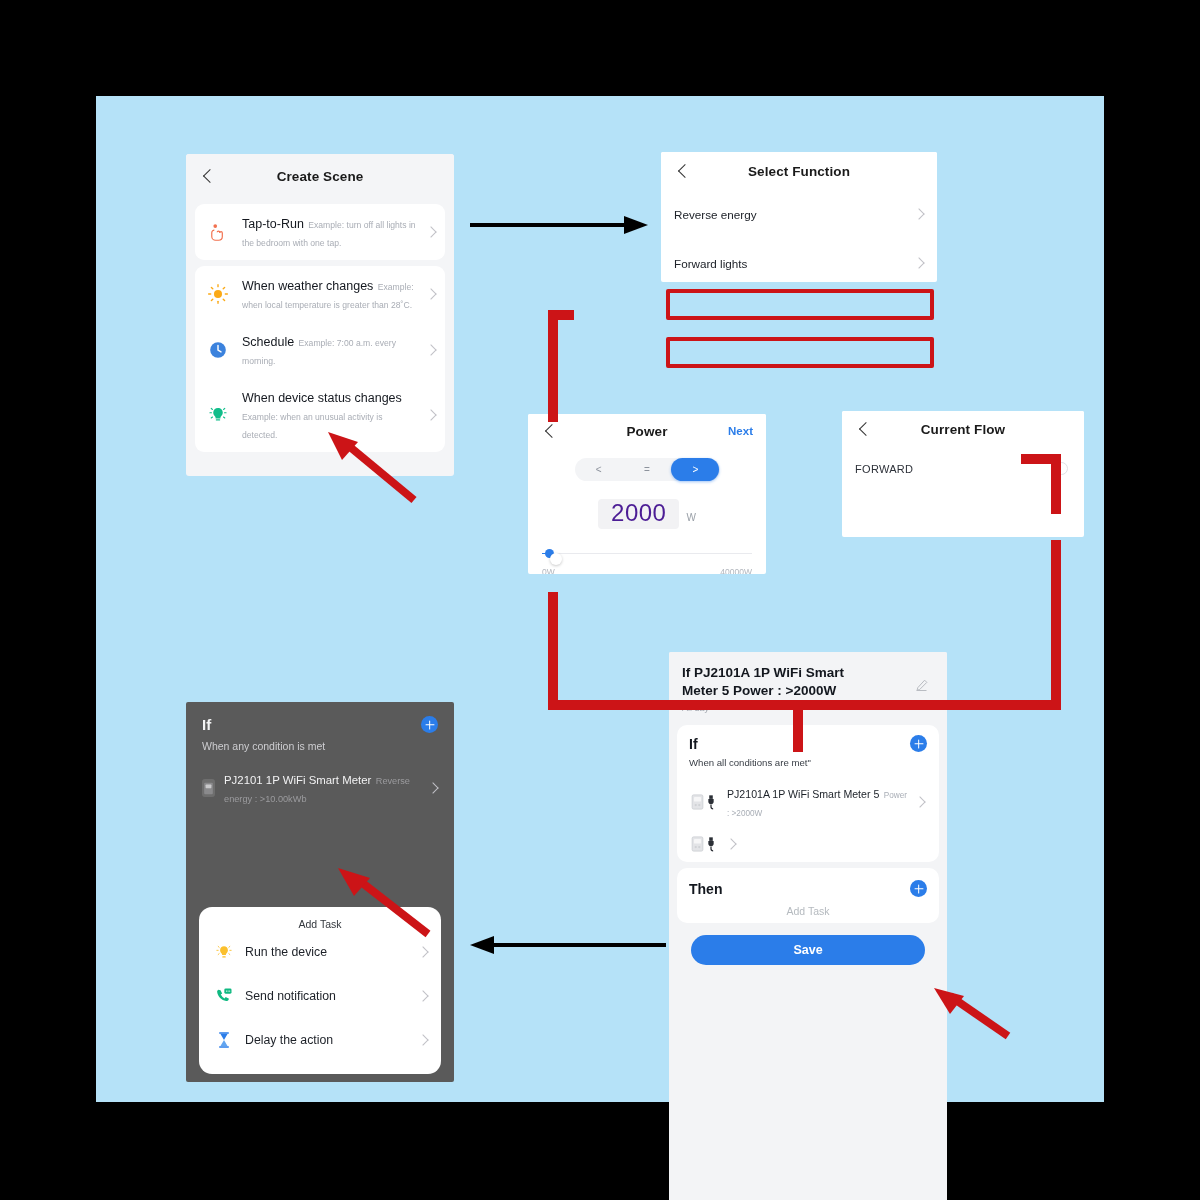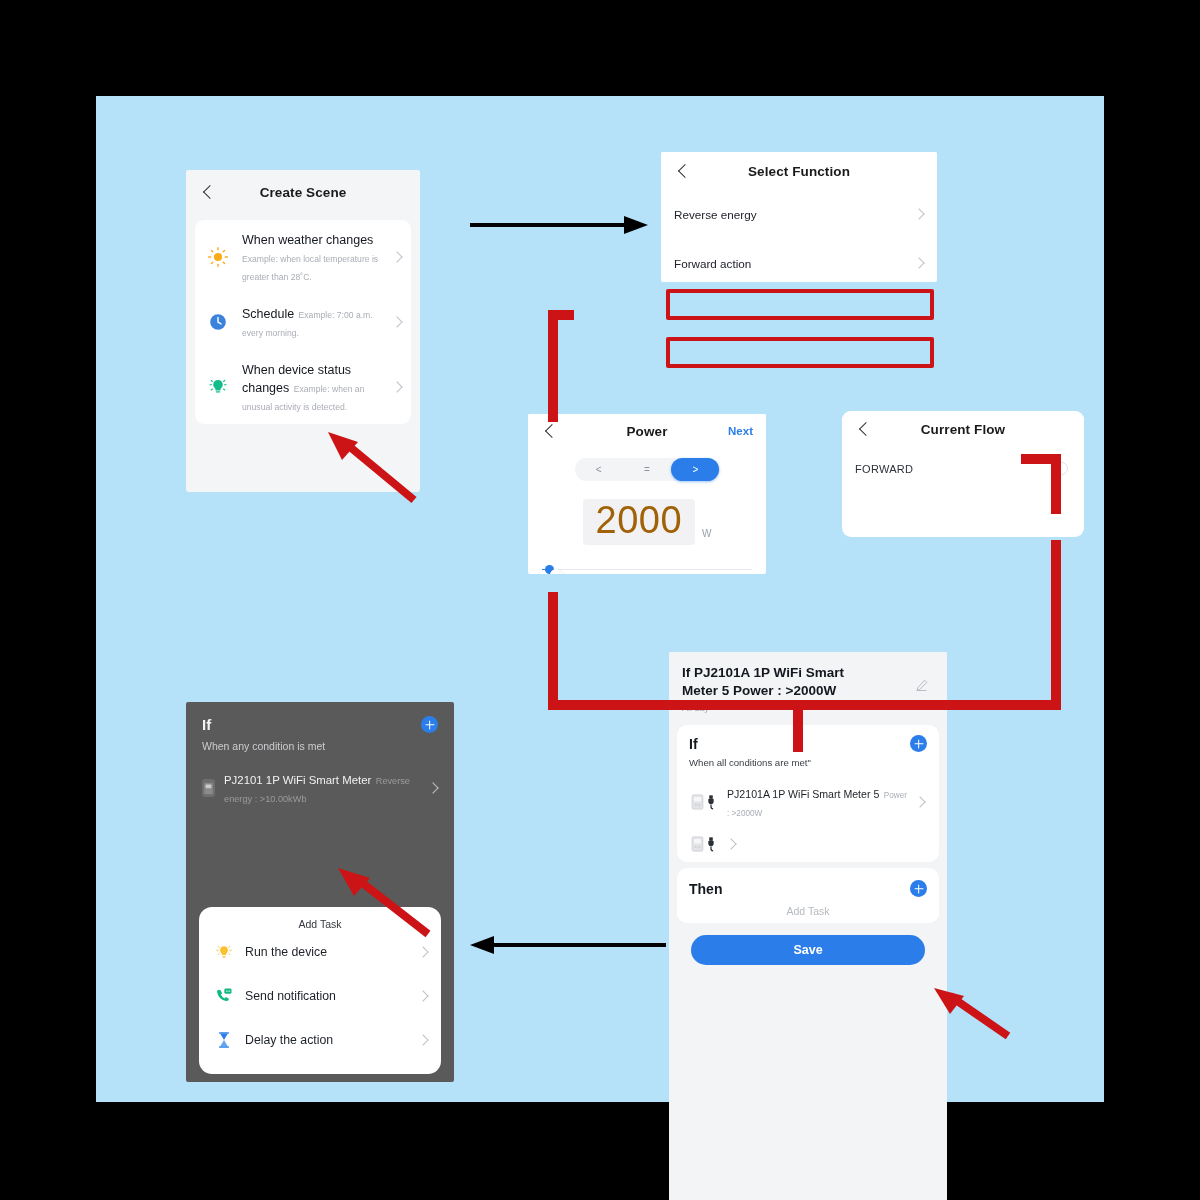--- a/index.html
+++ b/index.html
@@ -48,22 +48,22 @@
     width: 9px; height: 9px; position: relative; flex: 0 0 auto;
   }
   .chev-r::before {
     content: ""; position: absolute; left: 0; top: 0;
     width: 7px; height: 7px;
     border-right: 1.6px solid #c0c0c6; border-top: 1.6px solid #c0c0c6;
     transform: rotate(45deg);
   }
 
   
-  #createScene { left: 90px; top: 58px; width: 234px; height: 322px;
-                 border-radius: 3px; background: #f4f5f7; margin-top: 16px; }
+  #createScene { left: 90px; top: 58px; width: 268px; height: 322px;
+                 border-radius: 3px; background: #f4f5f7; }
   #createScene .pnl-header { background: #f4f5f7; height: 44px; }
   .cs-group { background: #ffffff; border-radius: 9px; margin: 6px 9px; }
   .cs-row { display: flex; align-items: center; padding: 10px 9px 10px 8px; gap: 9px; }
   .cs-ico { width: 30px; flex: 0 0 30px; display: flex; align-items: center; justify-content: center; }
   .cs-txt { flex: 1 1 auto; min-width: 0; }
   .cs-t1 { font-size: 12.5px; color: #14181f; font-weight: 500; line-height: 1.18; }
   .cs-t2 { font-size: 8.6px; color: #a9adb5; line-height: 1.28; margin-top: 2px; }
 
   
   #selectFn { left: 565px; top: 56px; width: 276px; height: 130px; border-radius: 2px; }
@@ -90,34 +90,34 @@
     display: flex; align-items: center; position: relative;
   }
   .seg-i { flex: 1 1 0; text-align: center; font-size: 10px; color: #8d939d; line-height: 23px; }
   .seg-i.active {
     background: #2b7de9; color: #fff; border-radius: 12px; height: 23px;
     box-shadow: 0 1px 3px rgba(43,125,233,.45);
   }
   .val-row { display: flex; align-items: flex-end; justify-content: center;
              margin-top: 18px; gap: 7px; }
   .val-box { background: #f2f2f4; border-radius: 4px; padding: 0px 13px 2px; }
-  .val-num { font-size: 38px; font-weight: 500; color: #a16207; letter-spacing: .5px; line-height: 1.15; }
+  .val-num { font-size: 24px; font-weight: 500; color: #4c1d95; letter-spacing: .5px; line-height: 1.15; }
   .val-unit { font-size: 10px; color: #9aa0a8; padding-bottom: 6px; }
   .sld-wrap { margin: 20px 14px 0; position: relative; height: 10px; }
   .sld-track { position: absolute; left: 0; right: 0; top: 4px; height: 1.6px; background: #e9eaee; }
   .sld-fill { position: absolute; left: 0; top: 4px; width: 6px; height: 1.6px; background: #2b7de9; }
   .sld-knob { position: absolute; left: 3px; top: 0px; width: 9px; height: 9px;
               border-radius: 50%; background: #2b7de9; }
   .sld-knob2 { position: absolute; left: 8px; top: 4px; width: 12px; height: 12px;
                border-radius: 50%; background: #fff; box-shadow: 0 1px 3px rgba(0,0,0,.22); }
   .sld-lbls { display: flex; justify-content: space-between; margin: 8px 14px 0;
               font-size: 8.5px; color: #b2b6bd; }
 
   
-  #curFlow { left: 746px; top: 315px; width: 242px; height: 126px; border-radius: 9px; text-align: center; }
+  #curFlow { left: 746px; top: 315px; width: 242px; height: 126px; border-radius: 2px; text-align: center; }
   #curFlow .pnl-header { background: #fff; height: 36px; }
   .cf-row { height: 43px; display: flex; align-items: center; justify-content: space-between;
             padding: 0 16px 0 13px; font-size: 11px; color: #2d3139; letter-spacing: .3px; }
   .radio { width: 13px; height: 13px; border-radius: 50%; border: 1.3px solid #e0e1e5; }
 
   
   #sceneDetail { left: 573px; top: 556px; width: 278px; height: 552px;
                  background: #f3f4f6; border-radius: 2px; }
   .sd-head { padding: 12px 13px 8px; background: #f3f4f6; position: relative; }
   .sd-title { font-size: 13.5px; font-weight: bold; color: #13171e; line-height: 1.3; width: 200px; }
@@ -196,20 +196,35 @@
     <div class="rbar" style="left:452px; top:604px; width:513px; height:10px;"></div>
     <div class="rbar" style="left:955px; top:444px; width:10px; height:170px;"></div>
     <div class="rbar" style="left:697px; top:604px; width:10px; height:52px;"></div>
 
     <div class="panel" id="createScene">
       <div class="pnl-header">
         <span class="back-chev"></span>
         <span class="pnl-title">Create Scene</span>
       </div>
 
+      <div class="cs-group">
+        <div class="cs-row">
+          <span class="cs-ico">
+            <svg width="22" height="22" viewBox="0 0 24 24">
+              <path d="M9 3.5a2 2 0 1 1 0 4 2 2 0 0 1 0-4z" fill="#f2714f"></path>
+              <path d="M8 10c-1.6 0-2.8 1.2-2.8 2.8v4c0 2.4 1.9 4.2 4.2 4.2h3.2c2.3 0 4.1-1.8 4.1-4.1V13c0-.8-.6-1.4-1.4-1.4s-1.4.6-1.4 1.4v-.6c0-.8-.6-1.4-1.4-1.4s-1.4.6-1.4 1.4" fill="none" stroke="#f2714f" stroke-width="1.3"></path>
+            </svg>
+          </span>
+          <span class="cs-txt">
+            <span class="cs-t1">Tap-to-Run</span>
+            <span class="cs-t2">Example: turn off all lights in the bedroom with one tap.</span>
+          </span>
+          <span class="chev-r"></span>
+        </div>
+      </div>
 
       <div class="cs-group">
         <div class="cs-row">
           <span class="cs-ico">
             <svg width="22" height="22" viewBox="0 0 24 24">
               <circle cx="12" cy="12" r="4.4" fill="#fbaa17"></circle>
               <g stroke="#fbaa17" stroke-width="1.5" stroke-linecap="round">
                 <line x1="12" y1="1.8" x2="12" y2="4"></line>
                   <line x1="12" y1="20" x2="12" y2="22.2"></line>
                 <line x1="1.8" y1="12" x2="4" y2="12"></line>
@@ -279,21 +294,21 @@
     <div class="panel" id="selectFn">
       <div class="pnl-header">
         <span class="back-chev"></span>
         <span class="pnl-title">Select Function</span>
       </div>
       <div class="sf-row spaced">
         <span>Reverse energy</span>
         <span class="chev-r"></span>
       </div>
       <div class="sf-row spaced">
-        <span>Forward action</span>
+        <span>Forward lights</span>
         <span class="chev-r"></span>
       </div>
 
     </div>
 
     <div class="hl-box" style="left:570px; top:193px; width:268px; height:31px;"></div>
     <div class="hl-box" style="left:570px; top:241px; width:268px; height:31px;"></div>
 
     <div class="panel" id="powerPnl">
       <div class="pnl-header">

